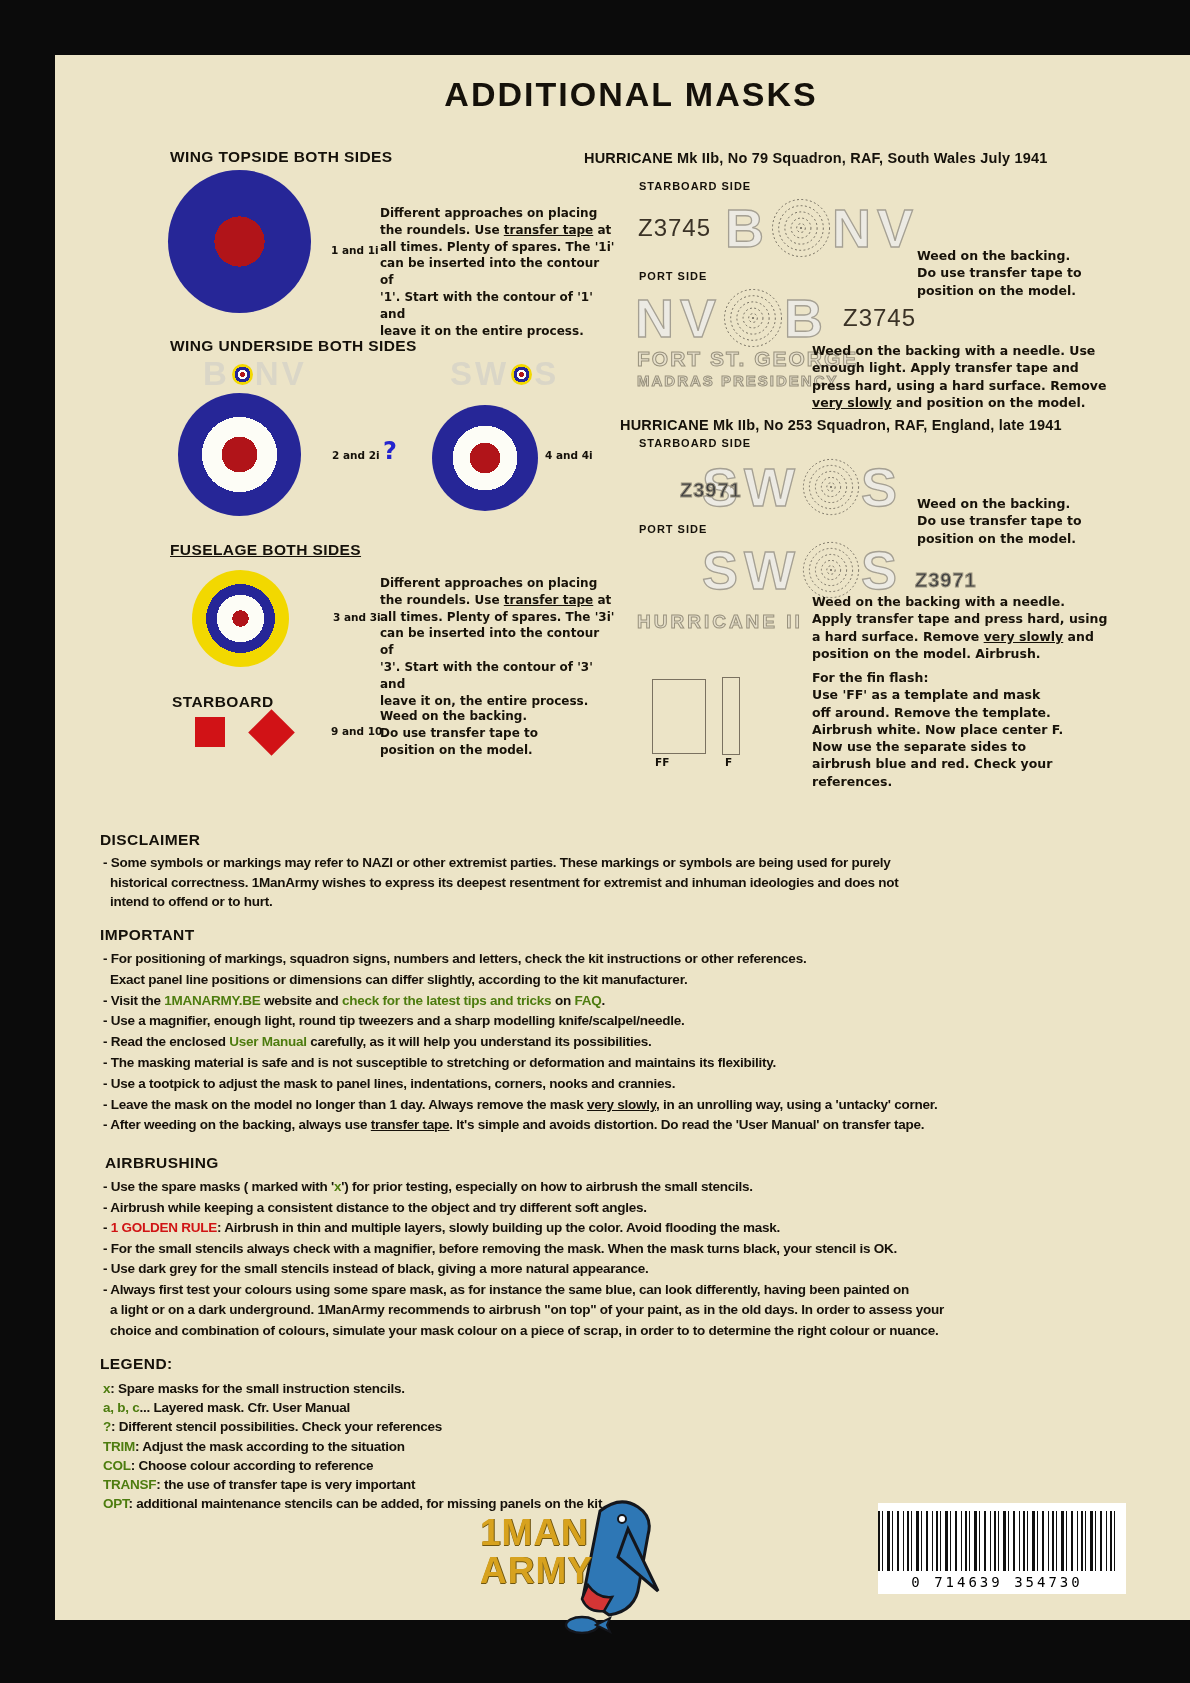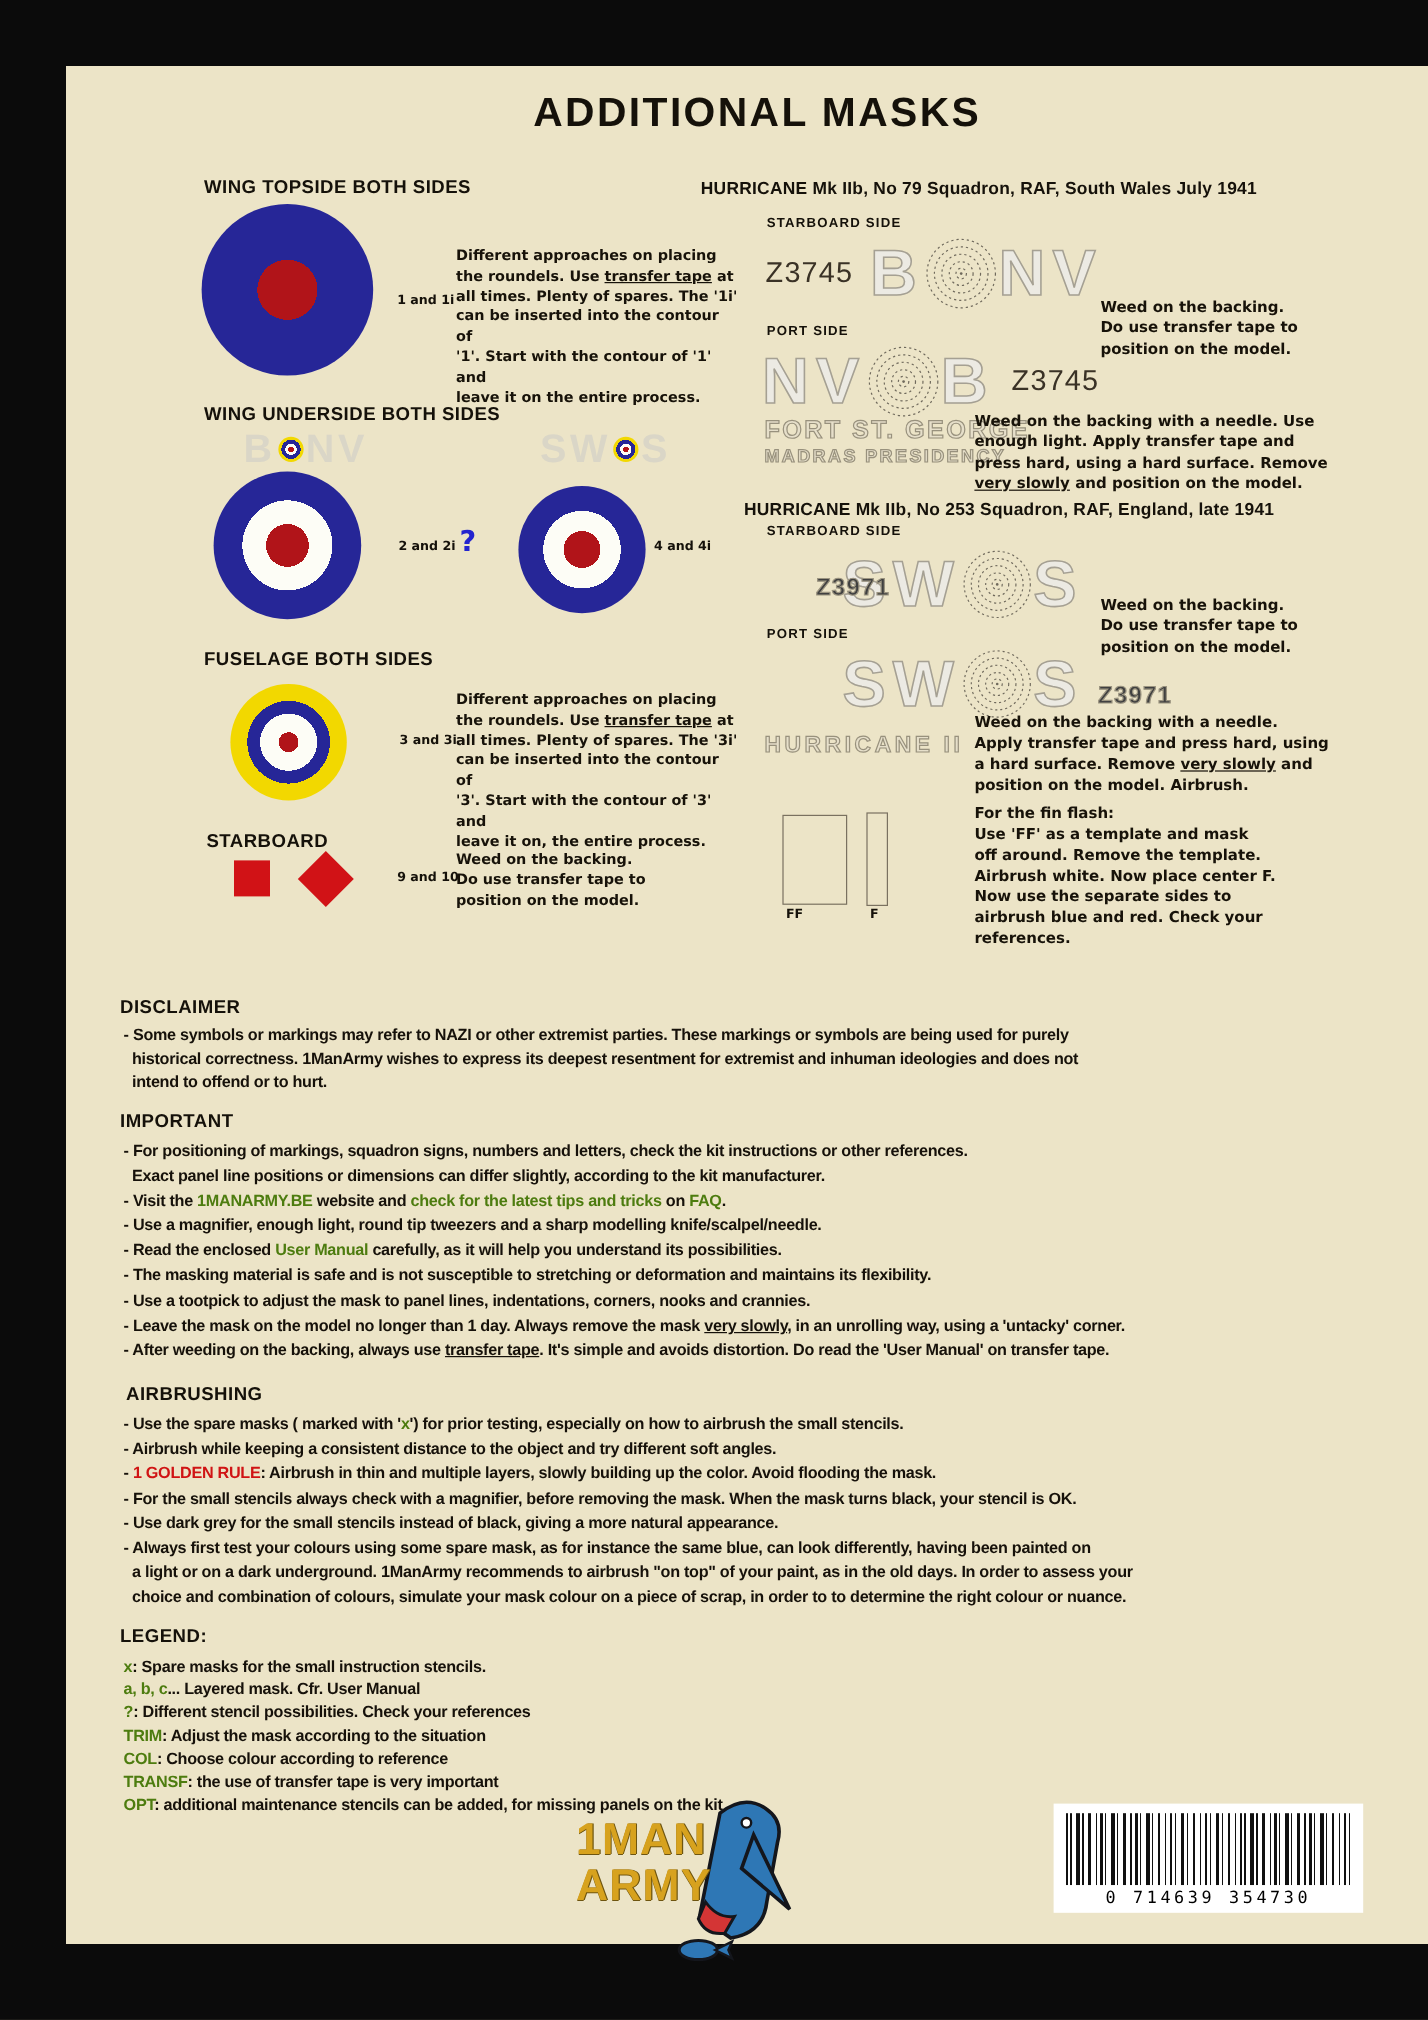--- a/index.html
+++ b/index.html
@@ -32,21 +32,21 @@
   .serial{font-size:24px;letter-spacing:1px;color:#3a3226;}
   .outline-serial{font-size:20px;font-weight:bold;letter-spacing:1px;color:#404040;-webkit-text-stroke:1px #9b9480;}
   .outline-sm{font-weight:bold;color:#e6dfca;-webkit-text-stroke:1px #98917d;letter-spacing:2px;line-height:1.18;}
   .qmark{font-size:24px;font-weight:bold;color:#2424cf;font-family:"DejaVu Sans",sans-serif;}
   .shape-square{width:30px;height:30px;background:#d11216;}
   .shape-diamond{width:33px;height:33px;background:#d11216;transform:rotate(45deg);}
   .fin-rect{border:1.4px solid #7a7160;background:transparent;}
   .dotmask{flex:0 0 auto;}
   .logo-txt{font-size:37px;font-weight:bold;letter-spacing:1px;line-height:36px;color:#d7a21e;
     text-shadow:0 1px 0 #6e5510, 1px 0 0 #6e5510;}
-  .barcode-box{background:#fff;padding:8px 10px 4px 10px;}
+  .barcode-box{background:#fff;padding:8px 10px 4px 0;}
   .bars{height:60px;background:repeating-linear-gradient(90deg,
      #101010 0 2px,#fff 2px 4px,#101010 4px 5px,#fff 5px 9px,#101010 9px 12px,#fff 12px 14px,
      #101010 14px 15px,#fff 15px 19px,#101010 19px 21px,#fff 21px 25px,#101010 25px 26px,#fff 26px 29px);}
   .bar-digits{font-family:"DejaVu Sans Mono",monospace;font-size:14px;letter-spacing:3px;color:#000;
     text-align:center;background:#fff;padding-top:3px;}
 </style>
 </head>
 <body>
 
 <div class="page">
@@ -78,21 +78,21 @@
       <span class="mini-roundel"></span>
       <span>S</span>
     </div>
 
     <div class="abs roundel r-underside" style="left:123px;top:338px;width:123px;height:123px;"></div>
     <div class="abs sm-lbl" style="left:277px;top:394px;">2 and 2i</div>
     <div class="abs qmark" style="left:328px;top:382px;">?</div>
     <div class="abs roundel r-underside" style="left:377px;top:350px;width:106px;height:106px;"></div>
     <div class="abs sm-lbl" style="left:490px;top:394px;">4 and 4i</div>
 
-    <div class="abs sec-h" style="left:115px;top:486px;">FUSELAGE BOTH SIDES</div>
+    <div class="abs sec-h" style="left:115px;top:486px;text-decoration:underline;">FUSELAGE BOTH SIDES</div>
     <div class="abs roundel r-fuselage" style="left:137px;top:515px;width:97px;height:97px;"></div>
     <div class="abs sm-lbl" style="left:278px;top:556px;">3 and 3i</div>
     <div class="abs bp" style="left:325px;top:520px;width:235px;">
         <div>Different approaches on placing</div>
         <div>the roundels. Use <span class="sg-u">transfer tape</span> at</div>
         <div>all times. Plenty of spares. The '3i'</div>
         <div>can be inserted into the contour of</div>
         <div>'3'. Start with the contour of '3' and</div>
         <div>leave it on, the entire process.</div>
       </div>

